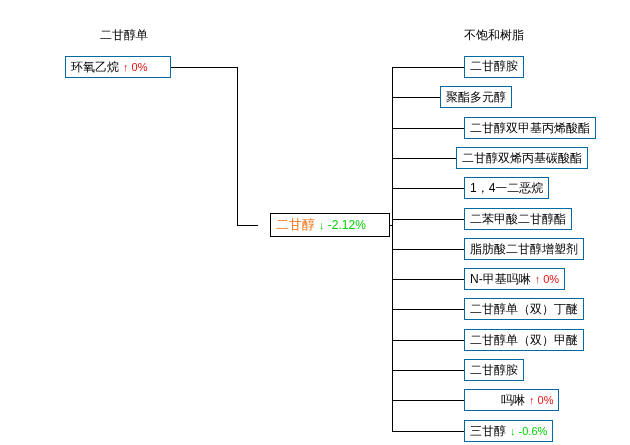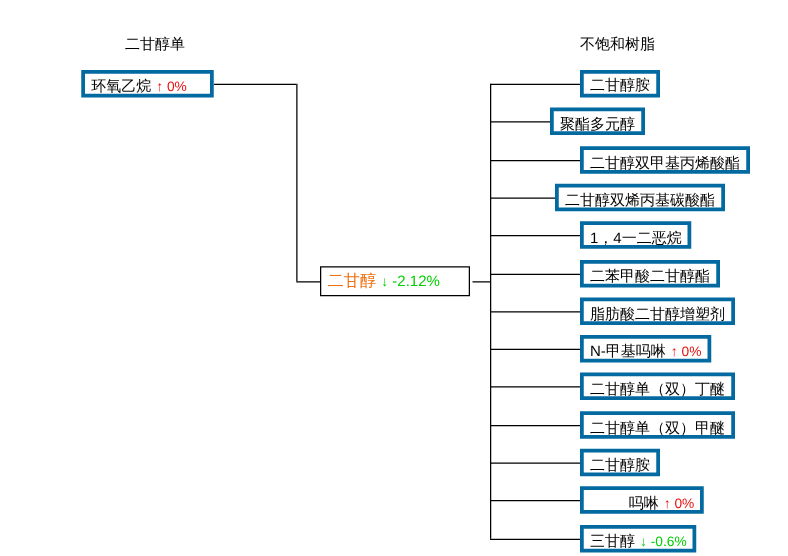--- a/index.html
+++ b/index.html
@@ -22,21 +22,21 @@
 
   .col-head{
     position:absolute;font-size:12px;color:#000000;white-space:nowrap;
   }
   #head-up{left:100px;top:27px;}
   #head-down{left:464px;top:27px;}
 
   
   .node{
     position:absolute;box-sizing:border-box;
-    border:3px solid #0369a1;background:#ffffff;
+    border:1px solid #0369a1;background:#ffffff;
     height:22px;line-height:20px;
     padding:0 5px;white-space:nowrap;
     font-size:12px;color:#000000;
   }
   .node .pct{font-size:11px;margin-left:4px;}
   .arrow{font-size:11px;font-weight:bold;}
   .up{color:#e8110e;}
   .down{color:#00d000;}
   .center-node{
     border:1px solid #000000;
@@ -86,26 +86,26 @@
       <div class="ln lnh" style="left: 392px; top: 219px; width: 48px;"></div>
       <div class="ln lnh" style="left: 392px; top: 249px; width: 48px;"></div>
       <div class="ln lnh" style="left: 392px; top: 279px; width: 48px;"></div>
       <div class="ln lnh" style="left: 392px; top: 309px; width: 48px;"></div>
       <div class="ln lnh" style="left: 392px; top: 340px; width: 48px;"></div>
       <div class="ln lnh" style="left: 392px; top: 370px; width: 48px;"></div>
       <div class="ln lnh" style="left: 392px; top: 400px; width: 48px;"></div>
       <div class="ln lnh" style="left: 392px; top: 431px; width: 48px;"></div>
     </div>
   <div id="nodes">
-      <div class="node center-node" style="left: 256px; top: 213px; width: 120px;"><span class="nm">二甘醇</span><span class="pct down"><span class="arrow">↓</span> -2.12%</span></div>
+      <div class="node center-node" style="left: 270px; top: 213px; width: 120px;"><span class="nm">二甘醇</span><span class="pct down"><span class="arrow">↓</span> -2.12%</span></div>
       <div class="node" style="left: 65px; top: 56px; width: 106px;"><span class="nm">环氧乙烷</span><span class="pct up"><span class="arrow">↑</span> 0%</span></div>
       <div class="node" style="left: 464px; top: 56px; font-family: Liberation Mono, monospace;"><span class="nm">二甘醇胺</span></div>
       <div class="node" style="left: 440px; top: 86px;"><span class="nm">聚酯多元醇</span></div>
       <div class="node" style="left: 464px; top: 117px;"><span class="nm">二甘醇双甲基丙烯酸酯</span></div>
-      <div class="node" style="left: 444px; top: 147px;"><span class="nm">二甘醇双烯丙基碳酸酯</span></div>
+      <div class="node" style="left: 456px; top: 147px;"><span class="nm">二甘醇双烯丙基碳酸酯</span></div>
       <div class="node" style="left: 464px; top: 177px;"><span class="nm">1，4一二恶烷</span></div>
       <div class="node" style="left: 464px; top: 208px;"><span class="nm">二苯甲酸二甘醇酯</span></div>
       <div class="node" style="left: 464px; top: 238px;"><span class="nm">脂肪酸二甘醇增塑剂</span></div>
       <div class="node" style="left: 464px; top: 268px;"><span class="nm">N-甲基吗啉</span><span class="pct up"><span class="arrow">↑</span> 0%</span></div>
       <div class="node" style="left: 464px; top: 298px;"><span class="nm">二甘醇单（双）丁醚</span></div>
       <div class="node" style="left: 464px; top: 329px;"><span class="nm">二甘醇单（双）甲醚</span></div>
       <div class="node" style="left: 464px; top: 359px;"><span class="nm">二甘醇胺</span></div>
       <div class="node" style="left: 464px; top: 389px; padding-left: 36px;"><span class="nm">吗啉</span><span class="pct up"><span class="arrow">↑</span> 0%</span></div>
       <div class="node" style="left: 464px; top: 420px;"><span class="nm">三甘醇</span><span class="pct down"><span class="arrow">↓</span> -0.6%</span></div>
     </div>

